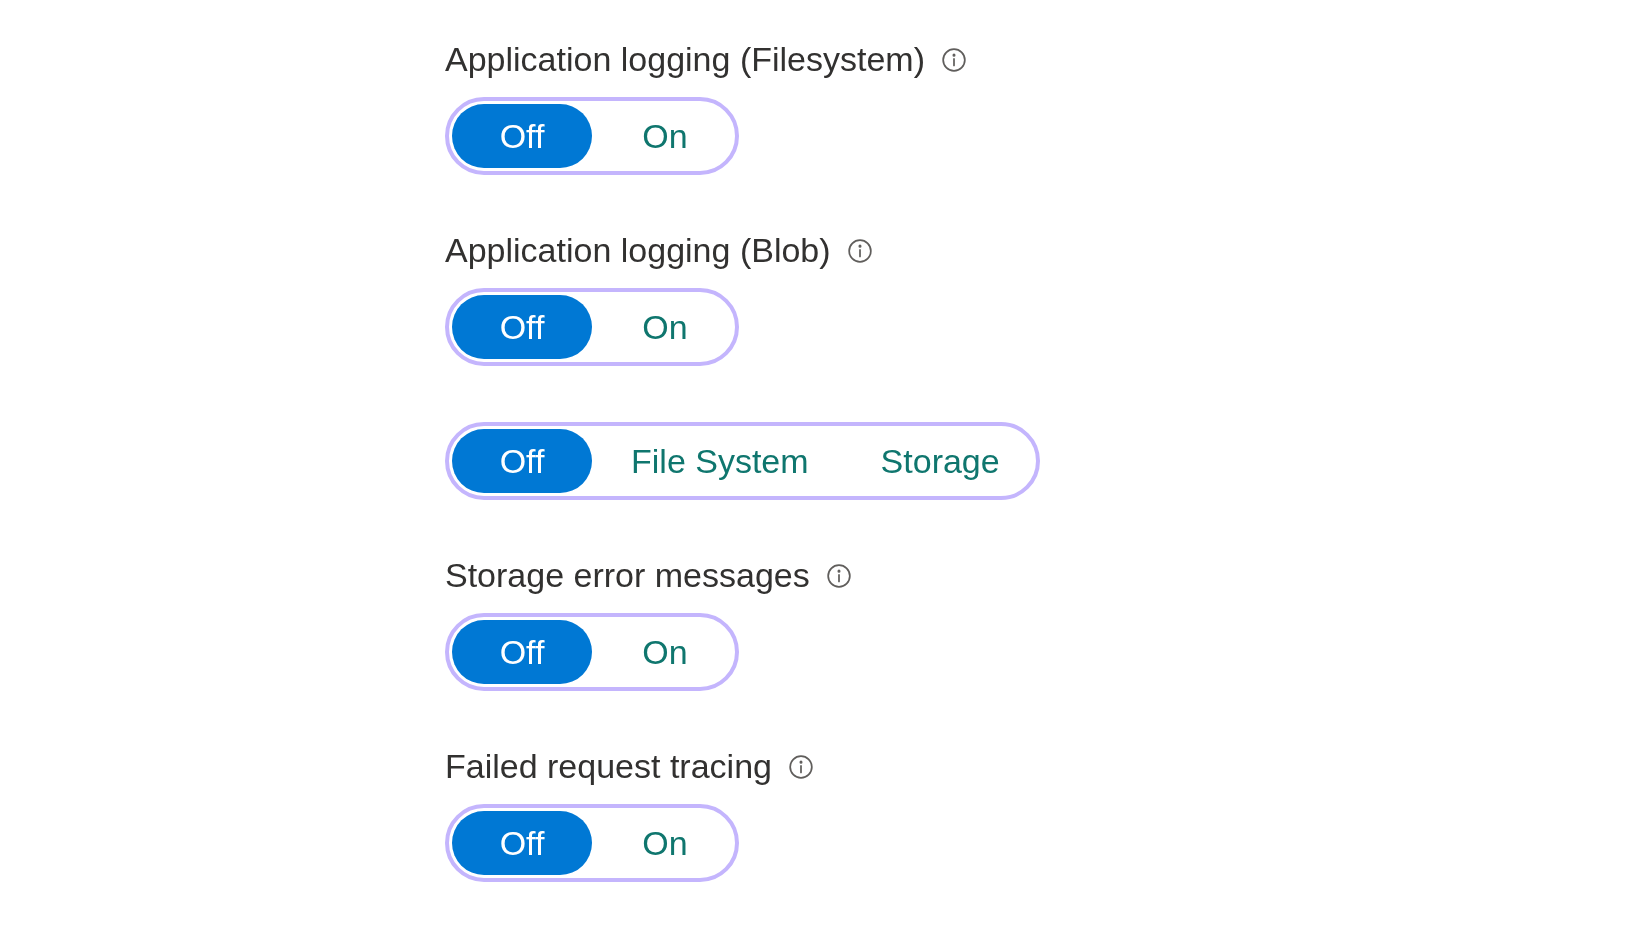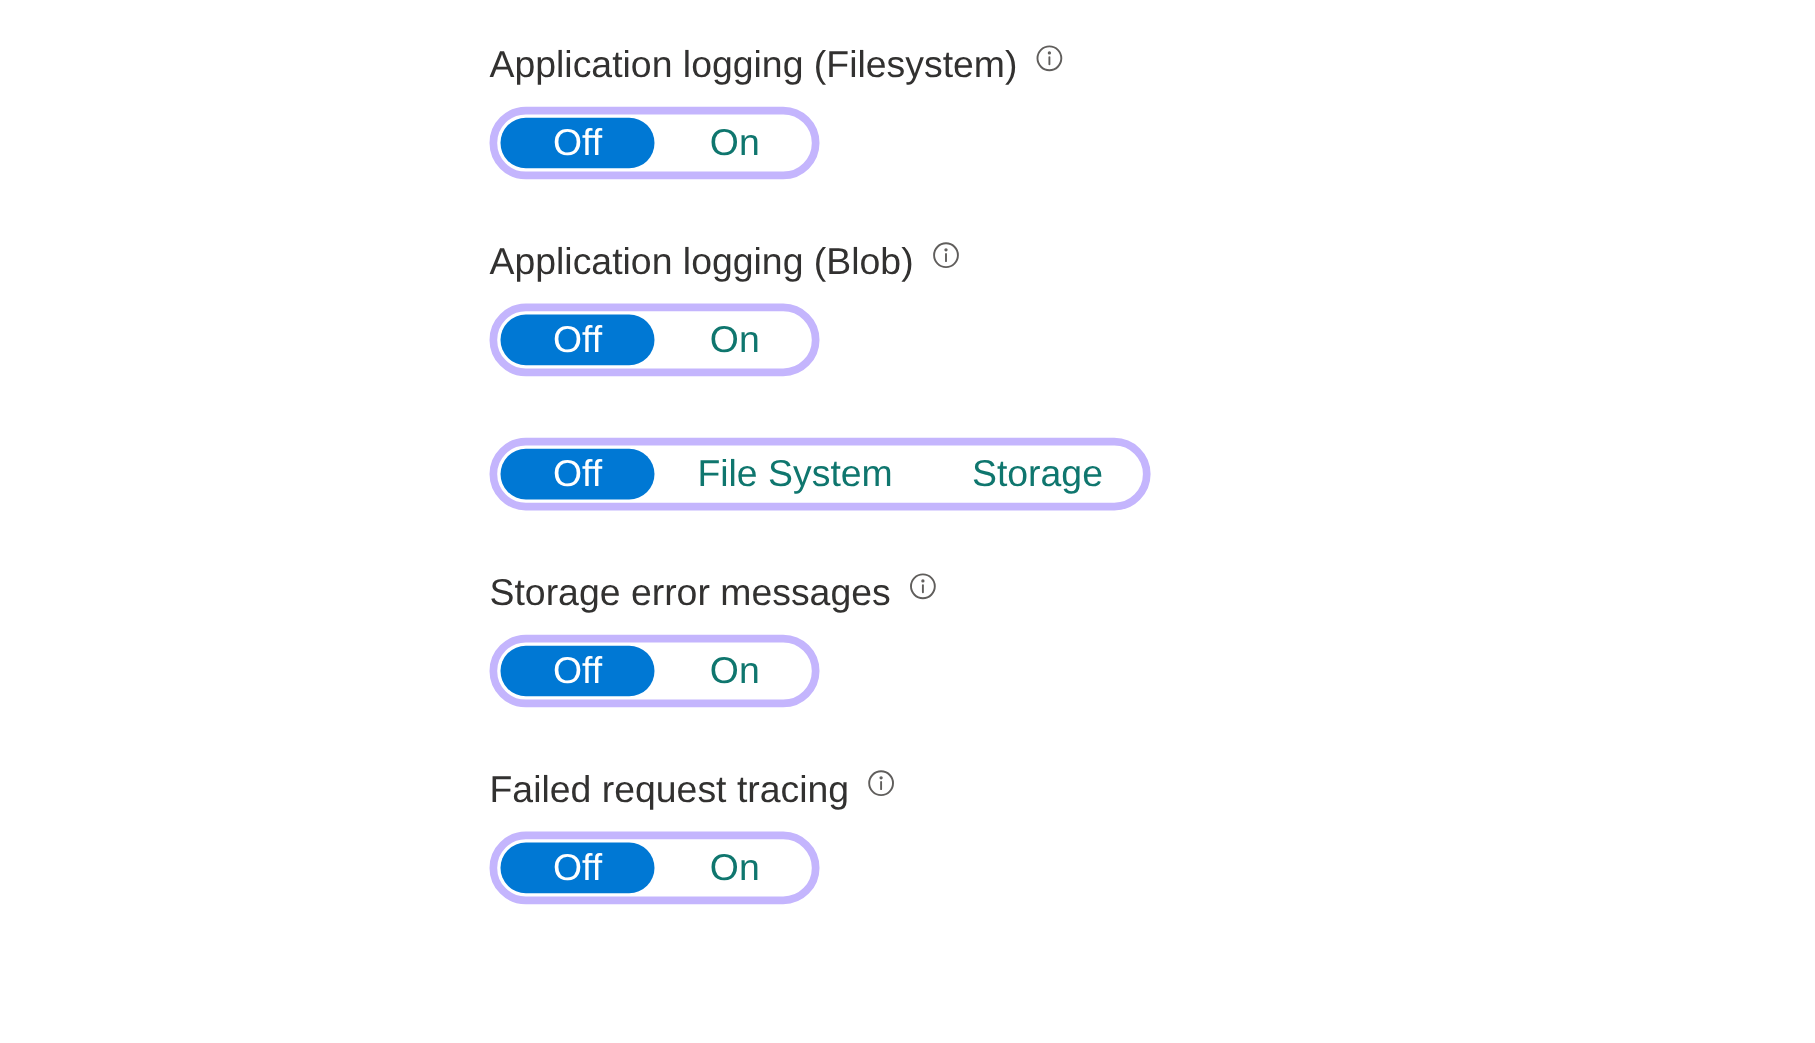--- a/index.html
+++ b/index.html
@@ -13,43 +13,44 @@
       width: 1650px;
       height: 948px;
       padding: 40px 0 0 445px;
       color: #323130;
     }
     .setting-group {
       margin-bottom: 56px;
     }
     .setting-label-row {
       display: flex;
+      align-items: center;
       gap: 16px;
       margin-bottom: 18px;
     }
     .setting-label {
       font-size: 34px;
       font-weight: 400;
       color: #323130;
     }
     .info-icon {
       width: 26px;
       height: 26px;
       flex-shrink: 0;
     }
     .info-icon svg {
       width: 100%;
       height: 100%;
     }
     .toggle-group {
       display: inline-flex;
-      border: 7px solid #c4b5fd;
+      border: 4px solid #c4b5fd;
       border-radius: 999px;
       overflow: hidden;
-      height: 66px;
+      height: 78px;
       align-items: stretch;
     }
     .toggle-option {
       display: flex;
       align-items: center;
       justify-content: center;
       padding: 0 44px;
       font-size: 34px;
       font-weight: 400;
       cursor: pointer;

